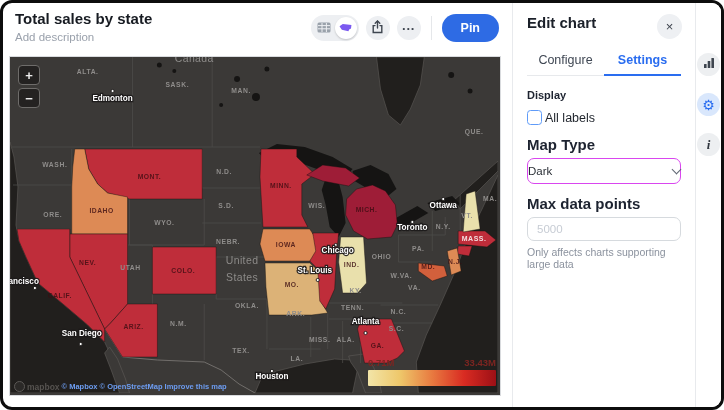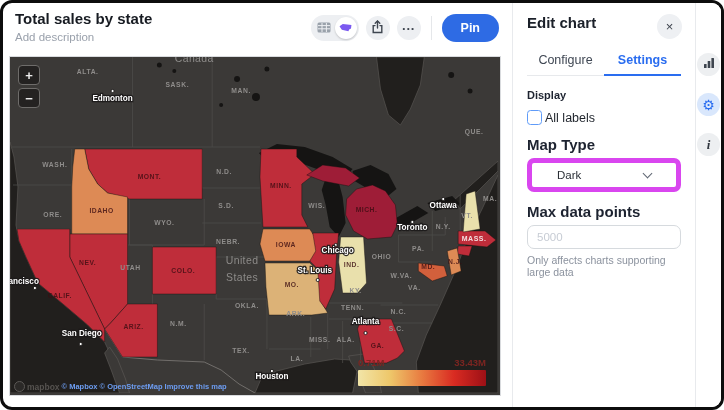--- a/index.html
+++ b/index.html
@@ -26,41 +26,41 @@
   .mexborder{fill:none;stroke:#716e6b;stroke-width:1;}
   polygon[data-state-key]{stroke:rgba(24,18,16,.55);stroke-width:.8;}
   .ml-st{font:600 6.8px "Liberation Sans",sans-serif;fill:#8f8d8b;letter-spacing:.6px;text-anchor:middle;}
   .ml-stdark{font:700 6.8px "Liberation Sans",sans-serif;fill:rgba(59,12,18,.8);letter-spacing:.5px;text-anchor:middle;}
   .ml-stwhite{font:700 7px "Liberation Sans",sans-serif;fill:#f3dfe0;letter-spacing:.5px;text-anchor:middle;}
   .ml-big{font:500 10.5px "Liberation Sans",sans-serif;fill:#8d8b89;letter-spacing:.4px;text-anchor:middle;}
   .ml-city{font:600 8.2px "Liberation Sans",sans-serif;fill:#ffffff;text-anchor:middle;paint-order:stroke;stroke:rgba(28,26,25,.9);stroke-width:2.4px;}
   .city-dot{fill:#fff;stroke:rgba(28,26,25,.9);stroke-width:1;}
   .zoomctl{position:absolute;left:8px;top:8px;}
   .zoomctl button{display:block;width:22px;height:20px;margin-bottom:3px;background:rgba(33,31,30,.87);border:1px solid #6e6c6a;border-radius:4px;color:#ececec;font-size:13px;font-weight:700;line-height:1;padding:0;cursor:pointer;}
-  .legend{position:absolute;left:348px;bottom:9px;width:128px;}
+  .legend{position:absolute;left:358px;bottom:9px;width:128px;}
   .legend-labels{display:flex;justify-content:space-between;font-size:9.5px;font-weight:700;color:#7c2521;margin-bottom:2px;}
   .legend-bar{height:16px;border-radius:1px;}
   .attrib{position:absolute;left:4px;bottom:3px;display:flex;align-items:center;gap:2px;font-size:7.5px;}
   .mblogo{display:flex;align-items:center;gap:2px;color:#565350;font-size:8.5px;font-weight:700;}
   .mbcirc{width:9px;height:9px;border-radius:50%;background:#2b2927;border:1px solid #5c5956;display:inline-block;}
   .attrib a{color:#6d9df2;font-weight:700;text-decoration:none;cursor:pointer;}
   
   .panel{position:absolute;left:509px;top:0;width:183px;height:404px;background:#fff;border-left:1px solid #e8eaed;box-sizing:border-box;}
   .panel-head{display:flex;justify-content:space-between;padding:11px 13px 4px 14px;}
   .panel-title{font-size:15px;font-weight:700;color:#1b2029;}
   .close-btn{width:25px;height:25px;border-radius:50%;background:#eef0f3;border:none;color:#3d434d;font-size:13px;display:flex;align-items:center;justify-content:center;padding:0;cursor:pointer;}
   .tabs{display:flex;margin:2px 14px 0 14px;border-bottom:1px solid #e7e9ec;}
   .tab{flex:1;text-align:center;padding:8px 0 7px;font-size:12.5px;color:#3f4753;cursor:pointer;}
   .tab.active{color:#2a6df0;font-weight:600;border-bottom:2px solid #2a6df0;margin-bottom:-1px;}
   .panel-body{padding:13px 14px;}
   .sect-label{font-size:11px;font-weight:700;color:#1d2330;margin-bottom:9px;}
   .chk-row{display:flex;align-items:center;gap:3px;font-size:12.5px;color:#1e232b;margin-bottom:11px;}
   .chk{appearance:none;-webkit-appearance:none;width:15px;height:15px;border:1.6px solid #5f9bf8;border-radius:3.5px;background:#fff;margin:0;cursor:pointer;}
   .fld-label{font-size:15px;font-weight:700;color:#1d2330;margin-bottom:5px;}
-  .select{display:flex;align-items:center;justify-content:space-between;border:5px solid #d946ef;border-radius:7px;height:24px;padding:0 25px;font-size:11.5px;color:#2a2f36;margin-bottom:11px;cursor:pointer;background:#fff;}
+  .select{display:flex;align-items:center;justify-content:space-between;border:1px solid #d946ef;border-radius:7px;height:24px;padding:0 0;font-size:11.5px;color:#2a2f36;margin-bottom:11px;cursor:pointer;background:#fff;}
   .chev{width:6px;height:6px;border-right:1.5px solid #5f6673;border-bottom:1.5px solid #5f6673;transform:rotate(45deg);margin-top:-3px;}
   .txt-input{width:100%;box-sizing:border-box;border:1px solid #d6dade;border-radius:7px;height:24px;padding:0 9px;font-size:11.5px;color:#2a2f36;margin-bottom:5px;font-family:"Liberation Sans",sans-serif;}
   .txt-input::placeholder{color:#c7ccd4;}
   .helper{font-size:10.5px;color:#8b929e;}
   
   .rail{position:absolute;left:692px;top:0;width:26px;height:404px;border-left:1px solid #e8eaed;display:flex;flex-direction:column;align-items:center;padding-top:50px;gap:17px;box-sizing:border-box;background:#fff;}
   .rail-btn{width:23px;height:23px;border-radius:50%;border:none;background:#edeff1;display:flex;align-items:center;justify-content:center;padding:0;cursor:pointer;}
   .rail-btn.active{background:#d9e7fc;}
   .gear-glyph{color:#2a6df0;font-size:14px;line-height:1;}
   .info-glyph{font-family:"Liberation Serif",serif;font-weight:700;font-size:13px;color:#31373f;font-style:italic;}

